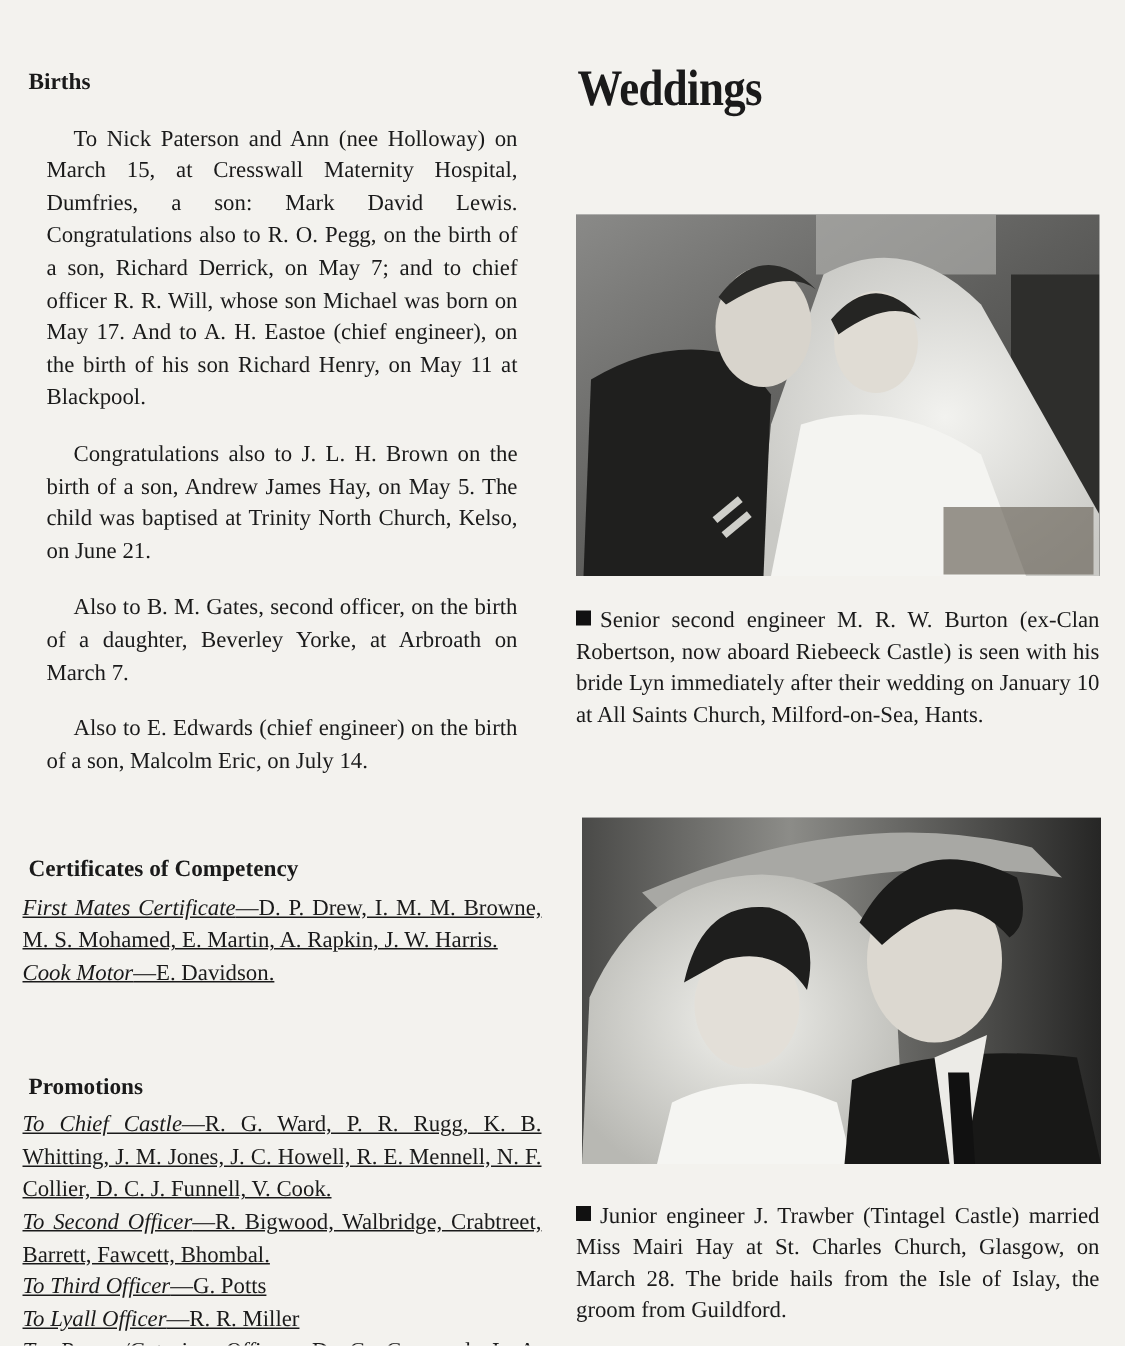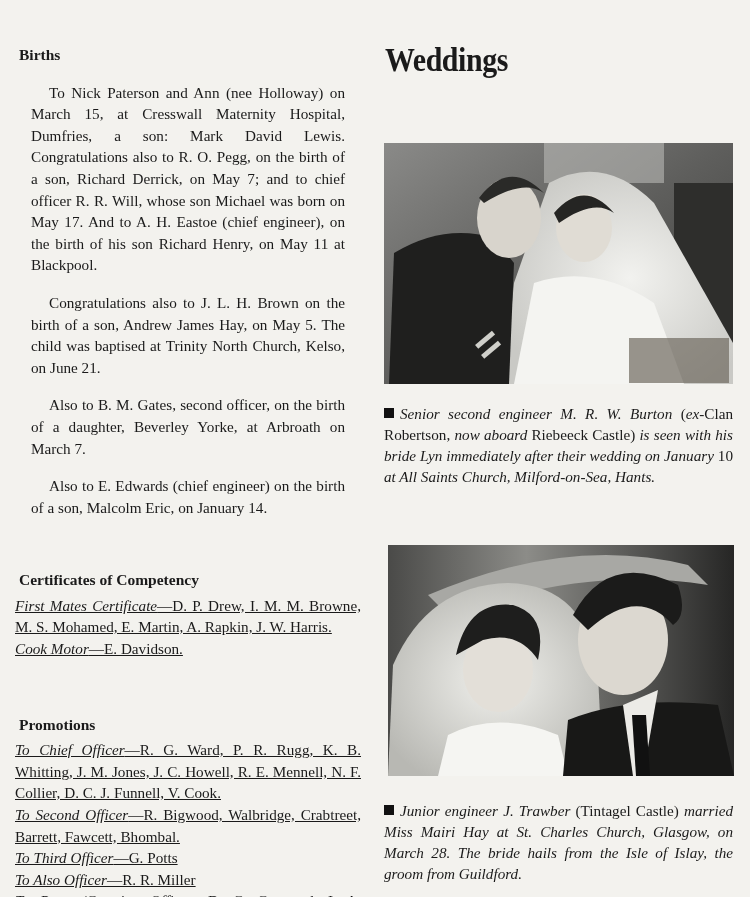--- a/index.html
+++ b/index.html
@@ -40,50 +40,50 @@
   }
   #photo1 { left: 0; top: 143px; width: 349px; height: 241px; }
   #photo2 { left: 4px; top: 545px; width: 346px; height: 231px; }
   .photo svg { display: block; width: 100%; height: 100%; }
   .caption {
     position: absolute; left: 0; width: 349px;
     font-size: 15.2px; line-height: 21px; text-align: justify; margin: 0;
   }
   #caption1 { top: 403px; }
   #caption2 { top: 800px; }
-  .caption .it { font-style: italic; }
+  .caption .it { }
   .bullet {
     display: inline-block; width: 10px; height: 10px; background: #111;
     margin-right: 6px; vertical-align: 1px;
   }
 </style>
 </head>
 <body>
 
 <div class="col-left">
   <section class="section" id="births">
     <h2 class="section-heading">Births</h2>
     <p class="para">To Nick Paterson and Ann (nee Holloway) on March 15, at Cresswall Maternity Hospital, Dumfries, a son: Mark David Lewis. Congratulations also to R. O. Pegg, on the birth of a son, Richard Derrick, on May 7; and to chief officer R. R. Will, whose son Michael was born on May 17. And to A. H. Eastoe (chief engineer), on the birth of his son Richard Henry, on May 11 at Blackpool.</p>
     <p class="para">Congratulations also to J. L. H. Brown on the birth of a son, Andrew James Hay, on May 5. The child was baptised at Trinity North Church, Kelso, on June 21.</p>
     <p class="para">Also to B. M. Gates, second officer, on the birth of a daughter, Beverley Yorke, at Arbroath on March 7.</p>
-    <p class="para">Also to E. Edwards (chief engineer) on the birth of a son, Malcolm Eric, on January 14.</p>
+    <p class="para">Also to E. Edwards (chief engineer) on the birth of a son, Malcolm Eric, on July 14.</p>
   </section>
 
   <section class="section" id="certs">
     <h2 class="section-heading">Certificates of Competency</h2>
     <p class="entry"><span class="role">First Mates Certificate</span><span>—D. P. Drew, I. M. M. Browne, M. S. Mohamed, E. Martin, A. Rapkin, J. W. Harris.</span></p>
     <p class="entry"><span class="role">Cook Motor</span><span>—E. Davidson.</span></p>
   </section>
 
   <section class="section" id="promos">
     <h2 class="section-heading">Promotions</h2>
-    <p class="entry"><span class="role">To Chief Officer</span><span>—R. G. Ward, P. R. Rugg, K. B. Whitting, J. M. Jones, J. C. Howell, R. E. Mennell, N. F. Collier, D. C. J. Funnell, V. Cook.</span></p>
+    <p class="entry"><span class="role">To Chief Castle</span><span>—R. G. Ward, P. R. Rugg, K. B. Whitting, J. M. Jones, J. C. Howell, R. E. Mennell, N. F. Collier, D. C. J. Funnell, V. Cook.</span></p>
     <p class="entry"><span class="role">To Second Officer</span><span>—R. Bigwood, Walbridge, Crabtreet, Barrett, Fawcett, Bhombal.</span></p>
     <p class="entry"><span class="role">To Third Officer</span><span>—G. Potts</span></p>
-    <p class="entry"><span class="role">To Also Officer</span><span>—R. R. Miller</span></p>
+    <p class="entry"><span class="role">To Lyall Officer</span><span>—R. R. Miller</span></p>
     <p class="entry"><span class="role">To Purser/Catering Officer</span><span>—D. C. Cramond, I. A. Nisbet.</span></p>
   </section>
 </div>
 
 <div class="col-right">
   <h1 class="page-title">Weddings</h1>
 
   <div class="photo" id="photo1" role="img" aria-label="Wedding photo: groom in naval uniform beside bride in veil">
     <svg viewBox="0 0 349 241" preserveAspectRatio="none">
       <defs>

